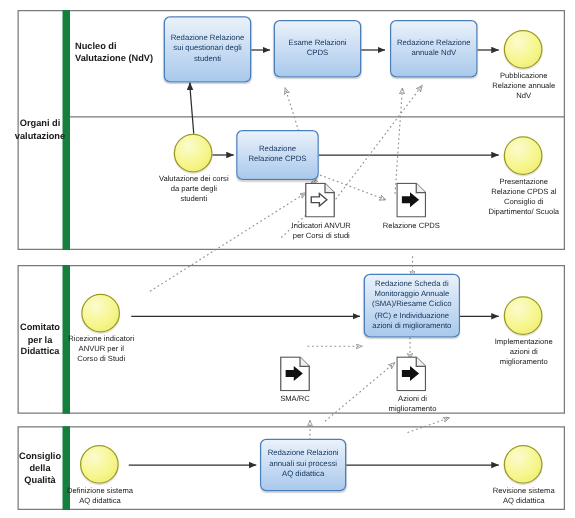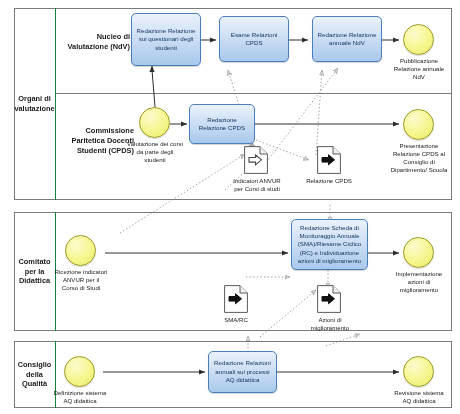--- a/index.html
+++ b/index.html
@@ -23,41 +23,41 @@
   
   .pool{
     position:absolute;
     box-sizing:border-box;
     border:1px solid #7a7a7a;
     background:#ffffff;
   }
   .pool-title{
     position:absolute;
     box-sizing:border-box;
-    border-right:1px solid #15803d;
+    border-right:6px solid #15803d;
     display:flex;
     align-items:center;
     justify-content:center;
     text-align:center;
     font-size:7.4px;
     font-weight:bold;
     color:#1a1a1a;
     line-height:1.35;
     padding:0 2px;
   }
   .lane-div{
     position:absolute;
     border-top:1px solid #7a7a7a;
   }
   .lane-label{
     position:absolute;
     box-sizing:border-box;
     display:flex;
     align-items:center;
-    text-align:right;
+    text-align:left;
     font-size:7.4px;
     font-weight:bold;
     color:#1a1a1a;
     line-height:1.35;
     padding-left:4px;
   }
   
   .task{
     position:absolute;
     box-sizing:border-box;
@@ -102,21 +102,20 @@
 </style>
 </head>
 <body>
 
 <div id="canvas">
 
   <div class="pool" style="left:14px; top:8px; width:438px; height:192px;"></div>
   <div class="pool-title" style="left:14px; top:8px; width:42px; height:192px;">Organi di valutazione</div>
   <div class="lane-div" style="left:56px; top:93px; width:396px;"></div>
   <div class="lane-label" style="left:56px; top:22px; width:74px; height:40px;">Nucleo di Valutazione (NdV)</div>
-  <div class="lane-label" style="left:56px; top:120px; width:78px; height:42px;">Commissione Paritetica Docenti Studenti (CPDS)</div>
 
   <div class="pool" style="left:14px; top:212px; width:438px; height:119px;"></div>
   <div class="pool-title" style="left:14px; top:212px; width:42px; height:119px;">Comitato per la Didattica</div>
 
   <div class="pool" style="left:14px; top:341px; width:438px; height:67px;"></div>
   <div class="pool-title" style="left:14px; top:341px; width:42px; height:67px;">Consiglio della Qualità</div>
 
   <svg id="wires" viewBox="0 0 460 414">
     <defs>
       <marker id="ah" markerWidth="7" markerHeight="7" refX="6" refY="2.6" orient="auto">

